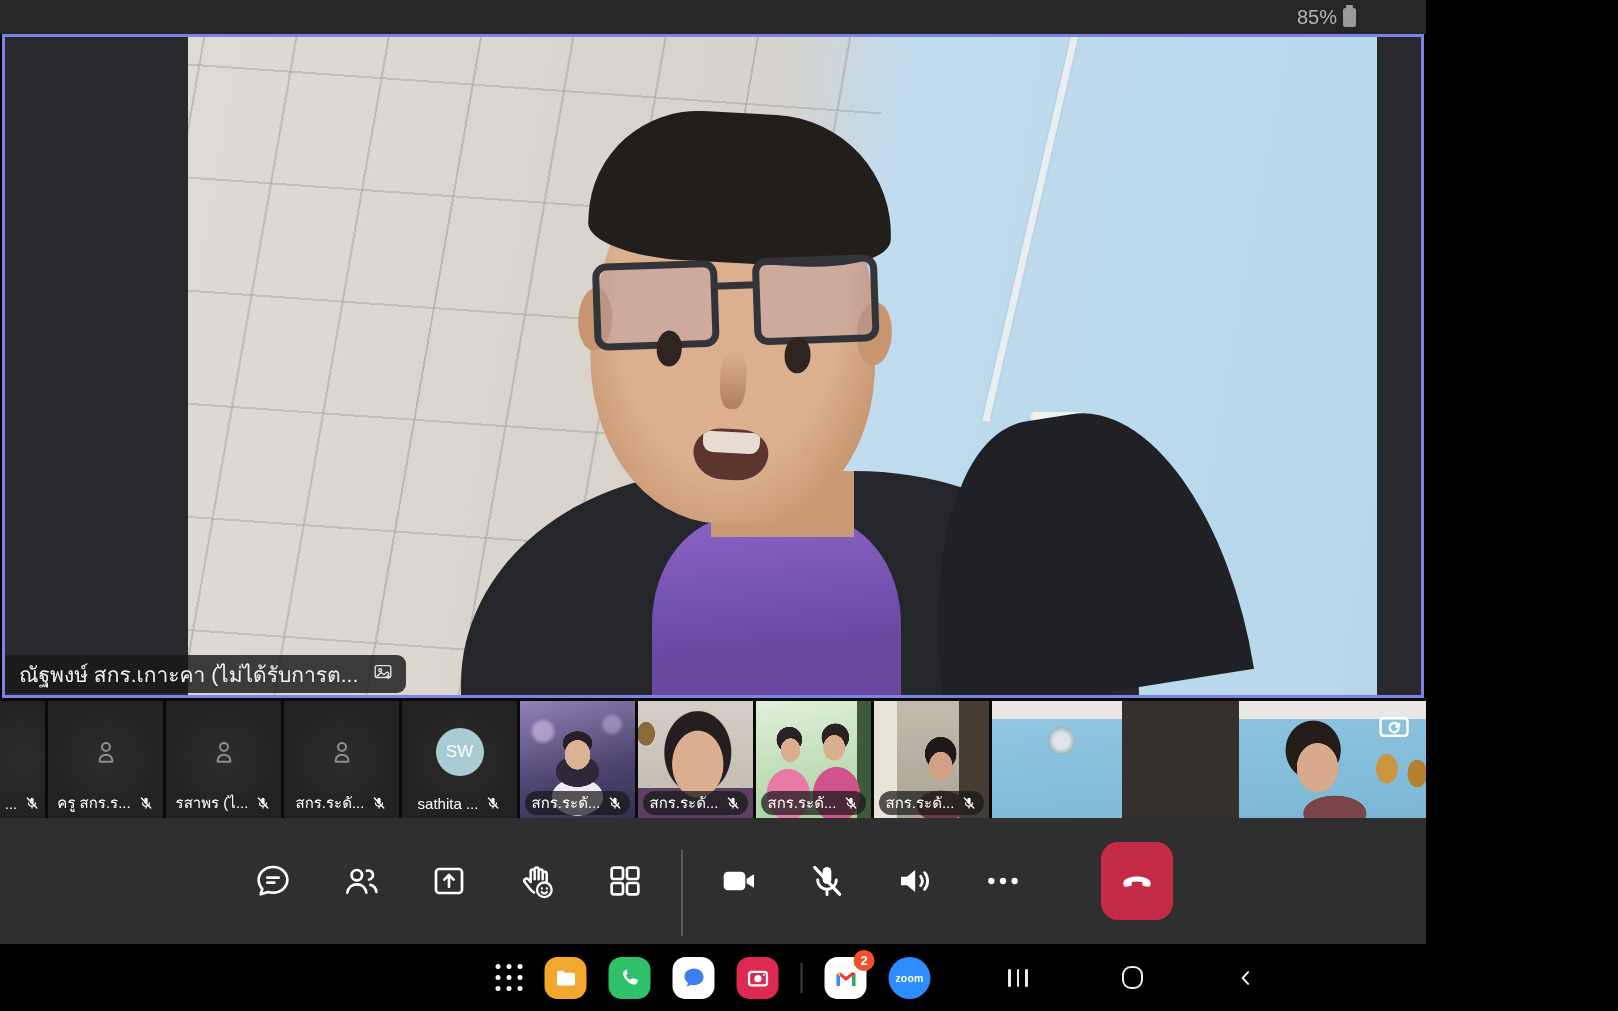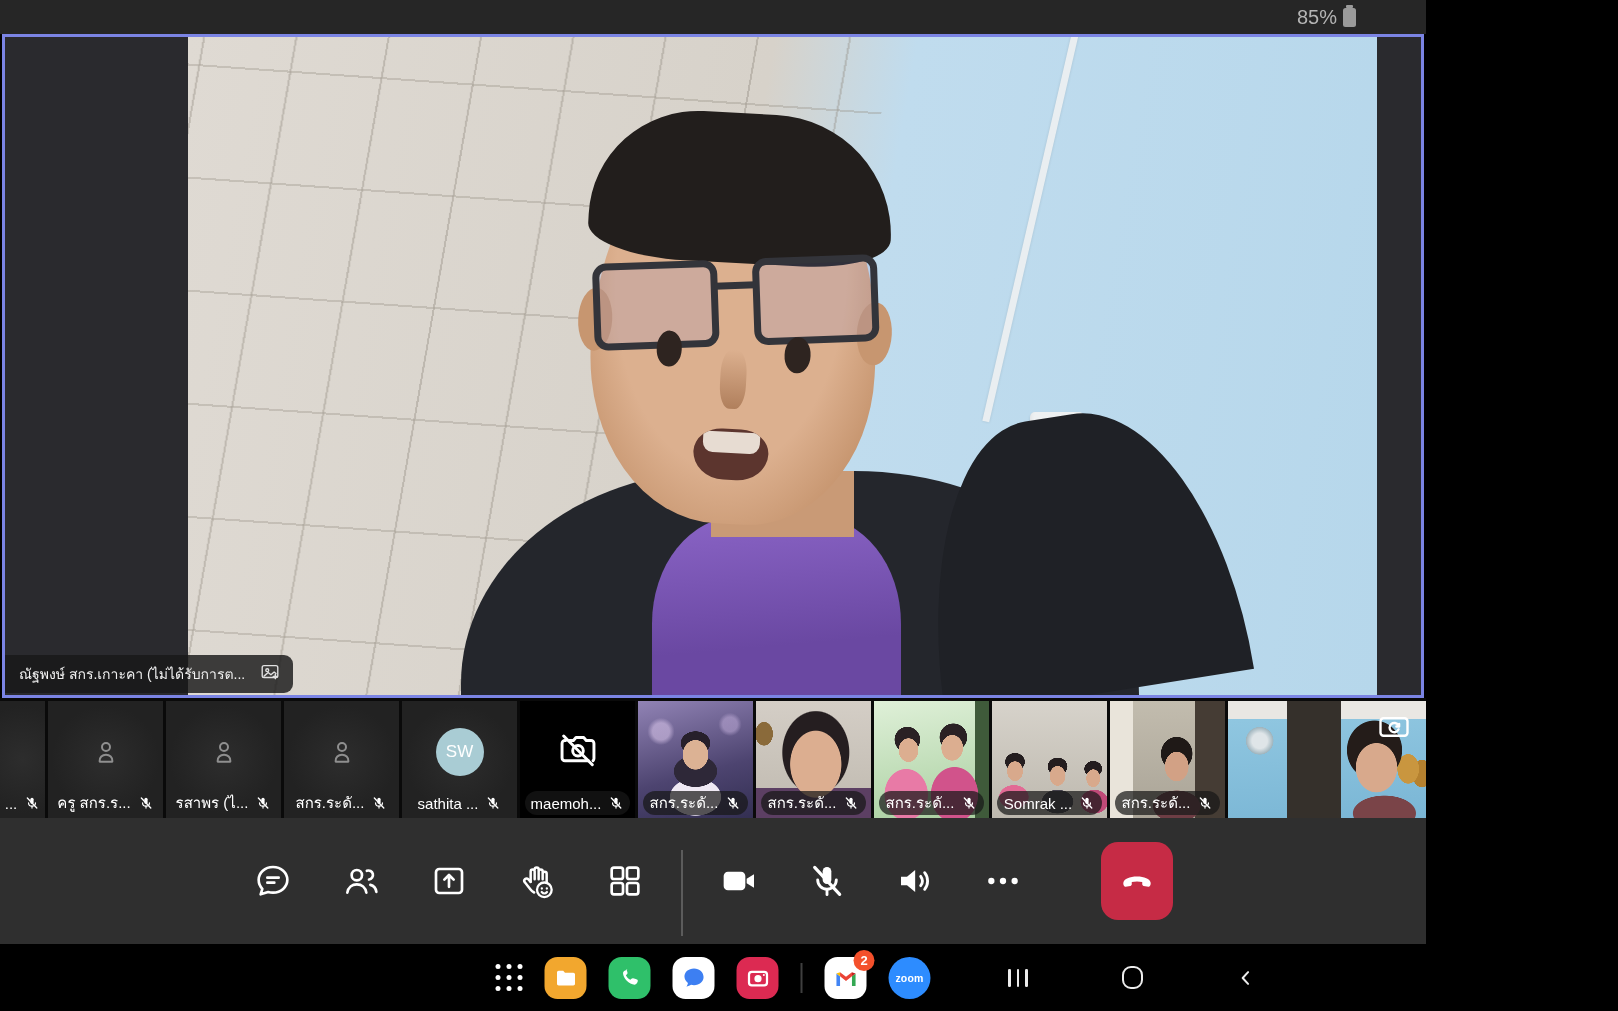--- a/index.html
+++ b/index.html
@@ -49,21 +49,21 @@
   .bridge{position:absolute;left:43%;top:26%;width:14%;height:7px;background:#33343a;}
   .eye{position:absolute;width:9%;height:9%;background:#2e2420;border-radius:50%;top:52%;}
   .eye.l{left:23%;} .eye.r{right:23%;}
   .nose{position:absolute;top:56%;left:46%;width:9%;height:15%;
     background:linear-gradient(rgba(0,0,0,0),#b07f5c);border-radius:40%;}
   .mouth{position:absolute;bottom:11%;left:38%;width:26%;height:13%;background:#5c352e;
     border-radius:50% 50% 55% 55%/60% 60% 70% 70%;overflow:hidden;}
   .teeth{position:absolute;top:6%;left:12%;width:76%;height:40%;background:#e7dcd2;border-radius:4px 4px 10px 10px;}
   .namelabel{position:absolute;left:0;bottom:2px;height:38px;display:flex;align-items:center;gap:14px;
     padding:0 12px 0 14px;background:rgba(24,24,24,.82);border-radius:0 9px 9px 0;z-index:5;}
-  .namelabel .nm{color:#f2f2f2;font-size:14px;white-space:nowrap;}
+  .namelabel .nm{color:#f2f2f2;font-size:21px;white-space:nowrap;}
   .namelabel svg{width:22px;height:22px;}
 
   
   .strip{position:absolute;top:698px;left:0;width:100%;height:120px;background:#0a0a0a;
     display:flex;gap:3px;padding-top:3px;box-sizing:border-box;}
   .tile{position:relative;width:115px;height:117px;flex:0 0 auto;overflow:hidden;
     background:radial-gradient(circle 54px at 50% 50%,#2d2d2d,#222222);}
   .k-partial{width:45px;}
   .k-self{flex:1 1 auto;width:auto;}
   .k-camera-off{background:#000;}
@@ -284,38 +284,20 @@
       <div class="t-labelrow">
         <span class="t-label">sathita ...</span>
         <svg class="t-mic" viewBox="0 0 24 24">
           <rect x="9.6" y="4" width="4.8" height="9.4" rx="2.4" fill="#fff"></rect>
           <path d="M6.8 11.6a5.2 5.2 0 0 0 10.4 0" fill="none" stroke="#fff" stroke-width="1.8" stroke-linecap="round"></path>
           <path d="M12 16.8v2.8" stroke="#fff" stroke-width="1.8" stroke-linecap="round"></path>
           <path d="M5 4.6 19.2 19.4" stroke="#fff" stroke-width="2" stroke-linecap="round"></path>
         </svg>
       </div>
     </div>
-      <div class="tile k-camera-off">
-
-      <svg class="t-camoff" viewBox="0 0 24 24" fill="none" stroke="#fff" stroke-width="1.6" stroke-linecap="round" stroke-linejoin="round">
-        <path d="M7.5 6.8h2l1.4-1.6h4.2l1.4 1.6h2.6c.9 0 1.6.7 1.6 1.6v8.2c0 .5-.2.9-.5 1.2M17.6 17.9H4.9c-.9 0-1.6-.7-1.6-1.6V8.4c0-.9.7-1.6 1.6-1.6h.4"></path>
-        <circle cx="12" cy="12.4" r="2.9"></circle>
-          <path d="M4.2 4.4 19.8 20"></path>
-      </svg>
-
-      <div class="t-labelrow">
-        <span class="t-label">maemoh...</span>
-        <svg class="t-mic" viewBox="0 0 24 24">
-          <rect x="9.6" y="4" width="4.8" height="9.4" rx="2.4" fill="#fff"></rect>
-          <path d="M6.8 11.6a5.2 5.2 0 0 0 10.4 0" fill="none" stroke="#fff" stroke-width="1.8" stroke-linecap="round"></path>
-          <path d="M12 16.8v2.8" stroke="#fff" stroke-width="1.8" stroke-linecap="round"></path>
-          <path d="M5 4.6 19.2 19.4" stroke="#fff" stroke-width="2" stroke-linecap="round"></path>
-        </svg>
-      </div>
-    </div>
       <div class="tile k-video">
 
       <div class="t-scene s-mural"></div>
 
       <div class="t-labelrow">
         <span class="t-label">สกร.ระดั...</span>
         <svg class="t-mic" viewBox="0 0 24 24">
           <rect x="9.6" y="4" width="4.8" height="9.4" rx="2.4" fill="#fff"></rect>
           <path d="M6.8 11.6a5.2 5.2 0 0 0 10.4 0" fill="none" stroke="#fff" stroke-width="1.8" stroke-linecap="round"></path>
           <path d="M12 16.8v2.8" stroke="#fff" stroke-width="1.8" stroke-linecap="round"></path>
@@ -336,34 +318,20 @@
           <path d="M5 4.6 19.2 19.4" stroke="#fff" stroke-width="2" stroke-linecap="round"></path>
         </svg>
       </div>
     </div>
       <div class="tile k-video">
 
       <div class="t-scene s-pink-duo"></div>
 
       <div class="t-labelrow">
         <span class="t-label">สกร.ระดั...</span>
-        <svg class="t-mic" viewBox="0 0 24 24">
-          <rect x="9.6" y="4" width="4.8" height="9.4" rx="2.4" fill="#fff"></rect>
-          <path d="M6.8 11.6a5.2 5.2 0 0 0 10.4 0" fill="none" stroke="#fff" stroke-width="1.8" stroke-linecap="round"></path>
-          <path d="M12 16.8v2.8" stroke="#fff" stroke-width="1.8" stroke-linecap="round"></path>
-          <path d="M5 4.6 19.2 19.4" stroke="#fff" stroke-width="2" stroke-linecap="round"></path>
-        </svg>
-      </div>
-    </div>
-      <div class="tile k-video">
-
-      <div class="t-scene s-group"></div>
-
-      <div class="t-labelrow">
-        <span class="t-label">Somrak ...</span>
         <svg class="t-mic" viewBox="0 0 24 24">
           <rect x="9.6" y="4" width="4.8" height="9.4" rx="2.4" fill="#fff"></rect>
           <path d="M6.8 11.6a5.2 5.2 0 0 0 10.4 0" fill="none" stroke="#fff" stroke-width="1.8" stroke-linecap="round"></path>
           <path d="M12 16.8v2.8" stroke="#fff" stroke-width="1.8" stroke-linecap="round"></path>
           <path d="M5 4.6 19.2 19.4" stroke="#fff" stroke-width="2" stroke-linecap="round"></path>
         </svg>
       </div>
     </div>
       <div class="tile k-video">
 

